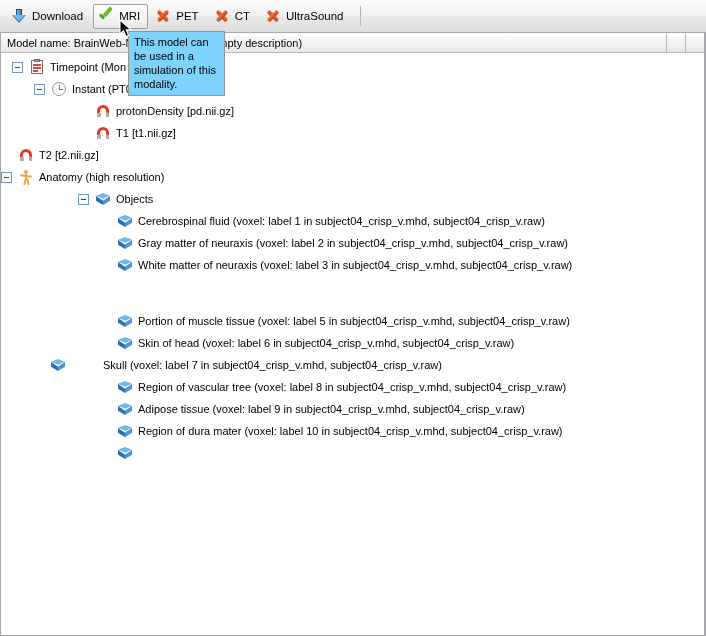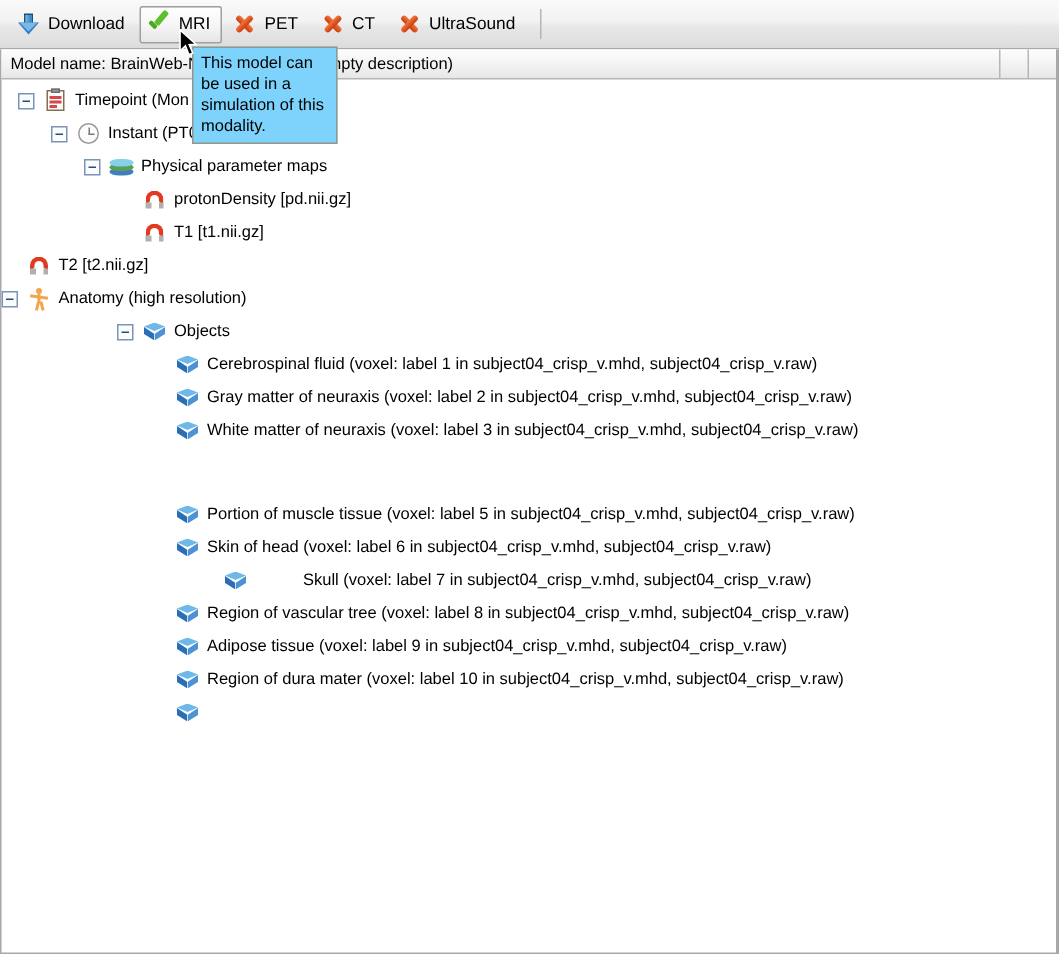--- a/index.html
+++ b/index.html
@@ -349,29 +349,20 @@
       </div>
       <div class="row" style="padding-left: 33px;">
         <span class="toggle"></span>
         <span class="nicon ic-clock">
           <i class="face"></i>
           <i class="h1"></i>
           <i class="h2"></i>
         </span>
         <span class="rlabel">Instant (PT0S)</span>
       </div>
-      <div class="row" style="padding-left: 55px;">
-        <span class="toggle"></span>
-        <span class="nicon ic-layers">
-          <i class="lyr c"></i>
-          <i class="lyr b"></i>
-          <i class="lyr a"></i>
-        </span>
-        <span class="rlabel">Physical parameter maps</span>
-      </div>
       <div class="row" style="padding-left: 77px;">
         <span class="tgl-spacer"></span>
         <span class="nicon ic-magnet">
           <i class="arc"></i>
           <i class="p1"></i>
           <i class="p2"></i>
         </span>
         <span class="rlabel">protonDensity [pd.nii.gz]</span>
       </div>
       <div class="row" style="padding-left: 77px;">
@@ -450,21 +441,21 @@
       </div>
       <div class="row" style="padding-left: 99px;">
         <span class="tgl-spacer"></span>
         <span class="nicon ic-cube">
           <i class="top"></i>
           <i class="lft"></i>
           <i class="rgt"></i>
         </span>
         <span class="rlabel">Skin of head (voxel: label 6 in subject04_crisp_v.mhd, subject04_crisp_v.raw)</span>
       </div>
-      <div class="row" style="padding-left: 99px; gap: 32px;">
+      <div class="row" style=" gap: 32px;">
         <span class="tgl-spacer"></span>
         <span class="nicon ic-cube">
           <i class="top"></i>
           <i class="lft"></i>
           <i class="rgt"></i>
         </span>
         <span class="rlabel">Skull (voxel: label 7 in subject04_crisp_v.mhd, subject04_crisp_v.raw)</span>
       </div>
       <div class="row" style="padding-left: 99px;">
         <span class="tgl-spacer"></span>

